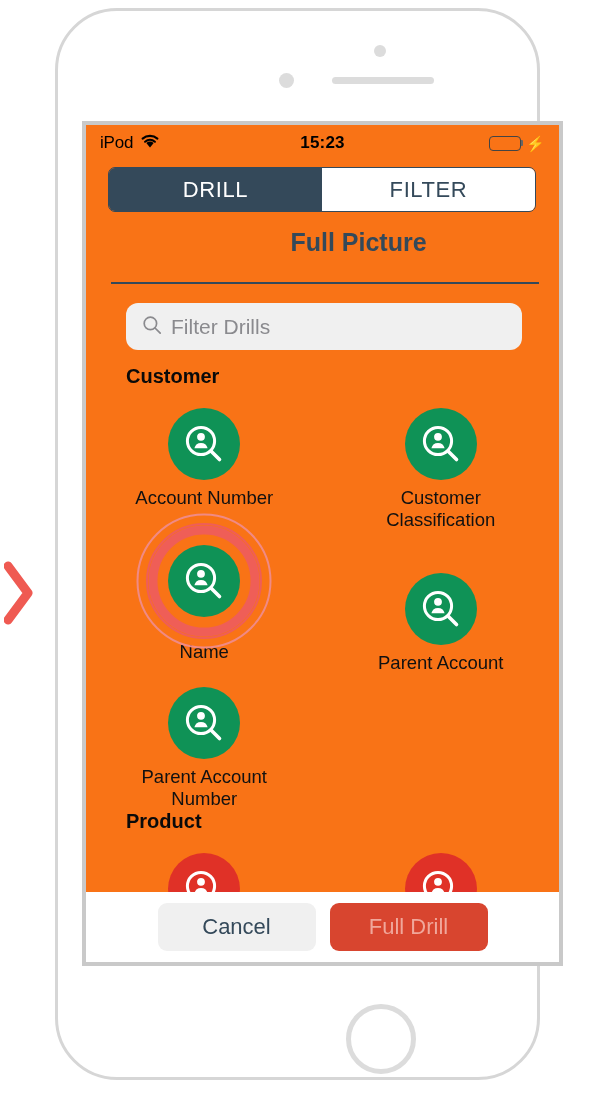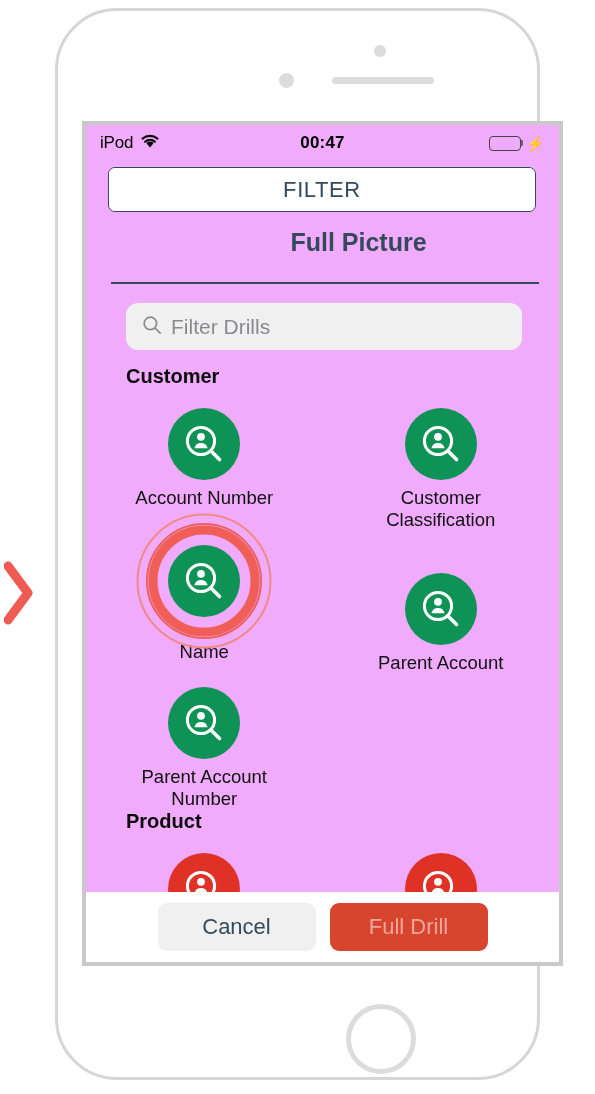--- a/index.html
+++ b/index.html
@@ -68,21 +68,21 @@
 
   
   #screen {
     position: absolute;
     left: 82px;
     top: 121px;
     width: 481px;
     height: 845px;
     border: 4px solid #c9c9c9;
     box-sizing: border-box;
-    background: #f0abfc;
+    background: #f97316;
     overflow: hidden;
   }
   #screen-inner {
     position: absolute;
     left: 0; top: 0; right: 0; bottom: 0;
     overflow: hidden;
   }
 
   
   #status-bar {
@@ -336,31 +336,32 @@
     <div class="status-left">
       <span class="status-carrier">iPod</span>
       <span>
         <svg width="20" height="16" viewBox="0 0 20 16" aria-hidden="true">
           <path d="M10 14.6 L6.3 9.9 A6.2 6.2 0 0 1 13.7 9.9 Z" fill="#000"></path>
           <path d="M2.6 5.6 A11.5 11.5 0 0 1 17.4 5.6" stroke="#000" stroke-width="2.1" fill="none" stroke-linecap="round"></path>
           <path d="M5.1 8.7 A7.6 7.6 0 0 1 14.9 8.7" stroke="#000" stroke-width="2.1" fill="none" stroke-linecap="round"></path>
         </svg>
       </span>
     </div>
-    <div class="status-center">00:47</div>
+    <div class="status-center">15:23</div>
     <div class="status-right">
       <span style="display:flex;align-items:center;">
         <span class="battery-shell"><span class="battery-fill"></span></span>
         <span class="battery-cap"></span>
       </span>
       <span class="bolt">⚡</span>
     </div>
   </div>
 
   <div id="segmented-control">
+    <div class="seg active">DRILL</div>
     <div class="seg inactive">FILTER</div>
   </div>
 
   <div id="page-title">Full Picture</div>
   <div id="title-rule"></div>
 
   <div id="search-field">
     <span>
       <svg width="20" height="20" viewBox="0 0 20 20" aria-hidden="true">
         <circle cx="8.4" cy="8.4" r="6.2" fill="none" stroke="#8a8a8e" stroke-width="1.7"></circle>

